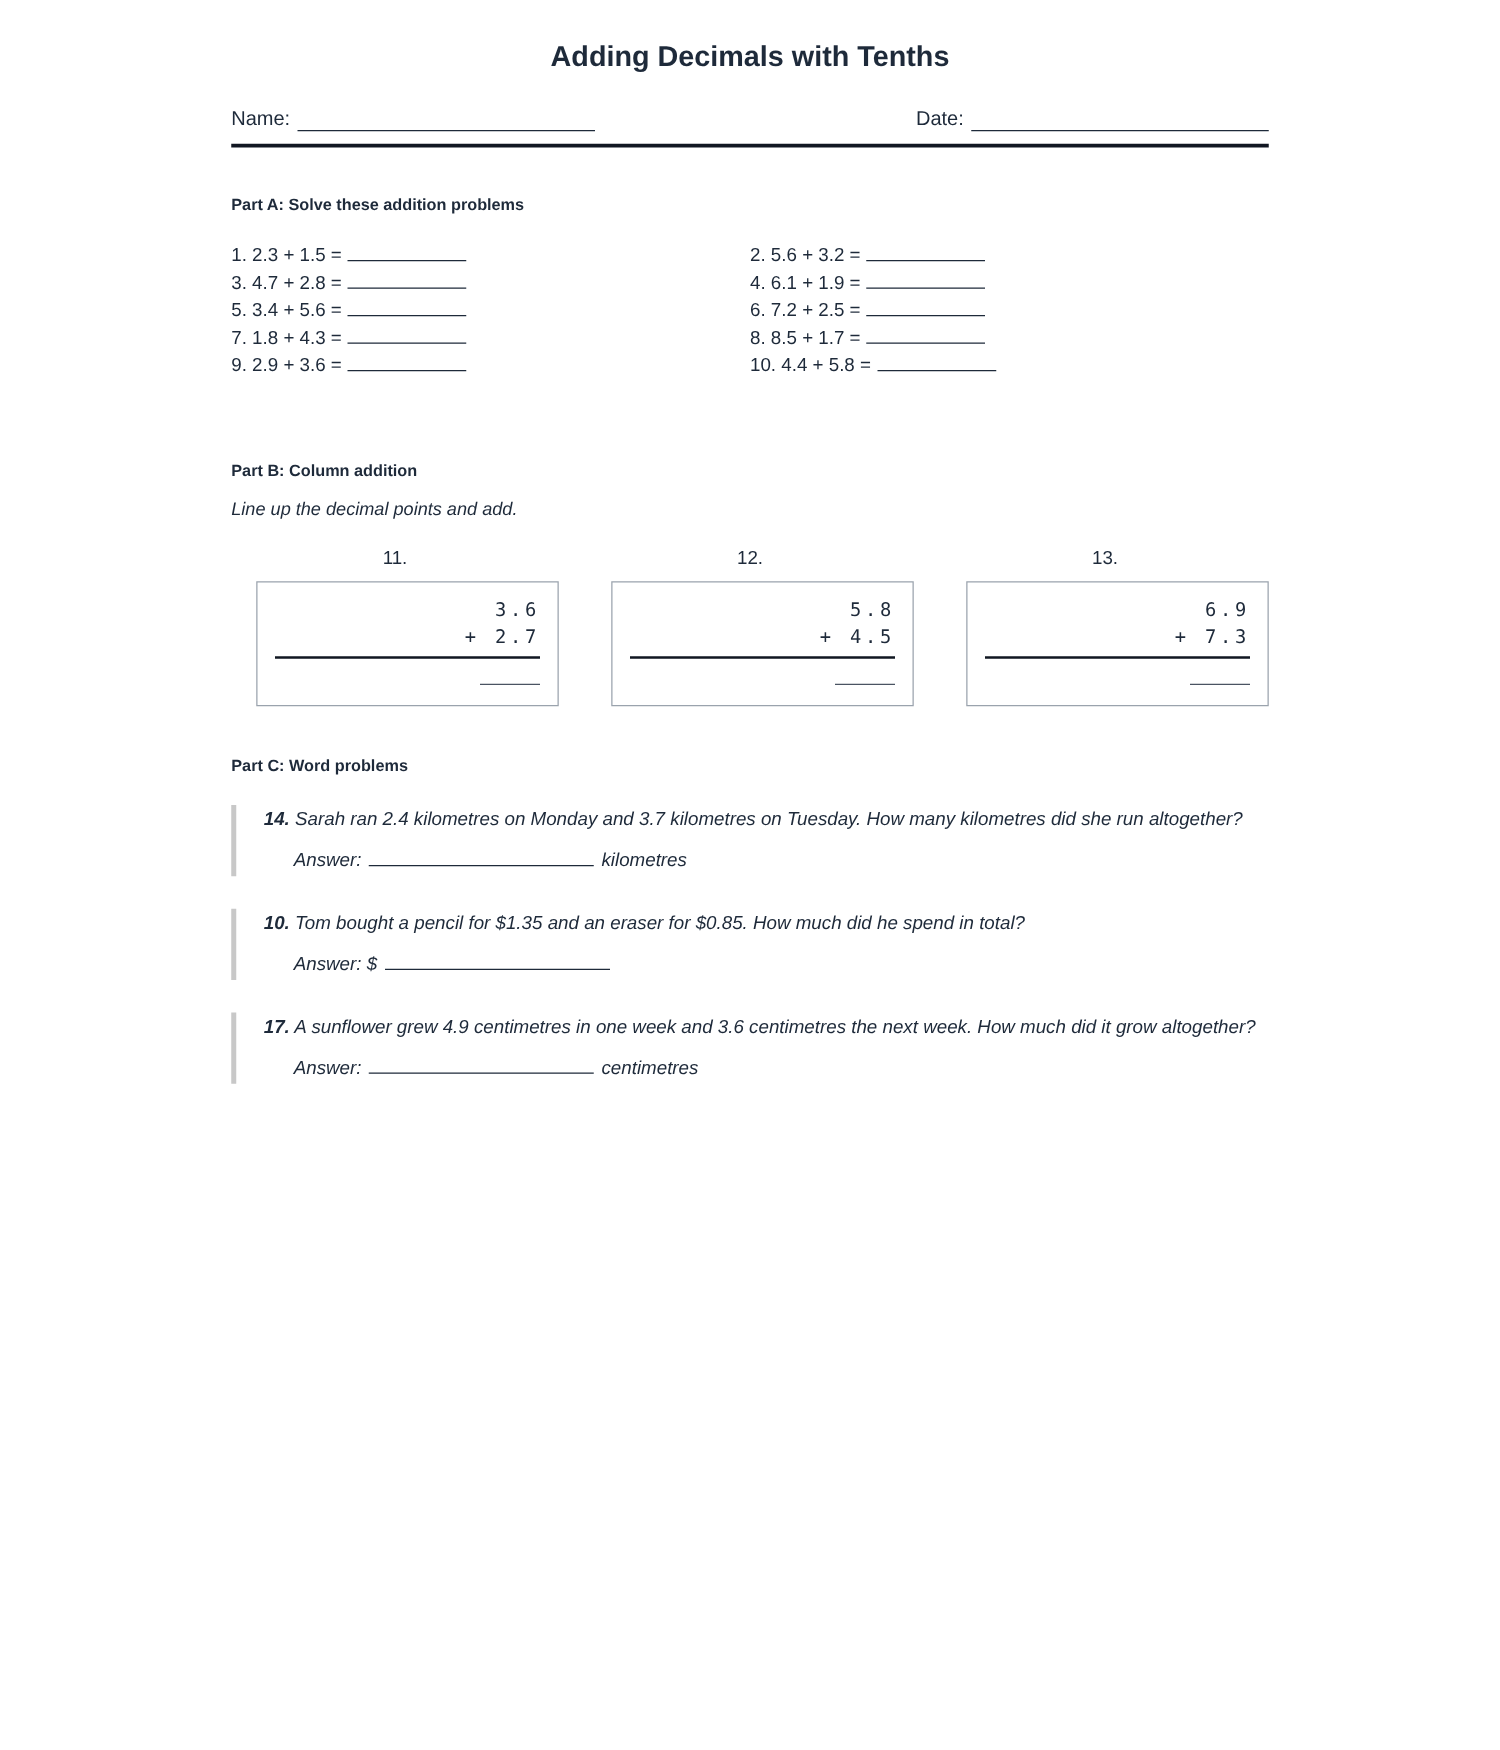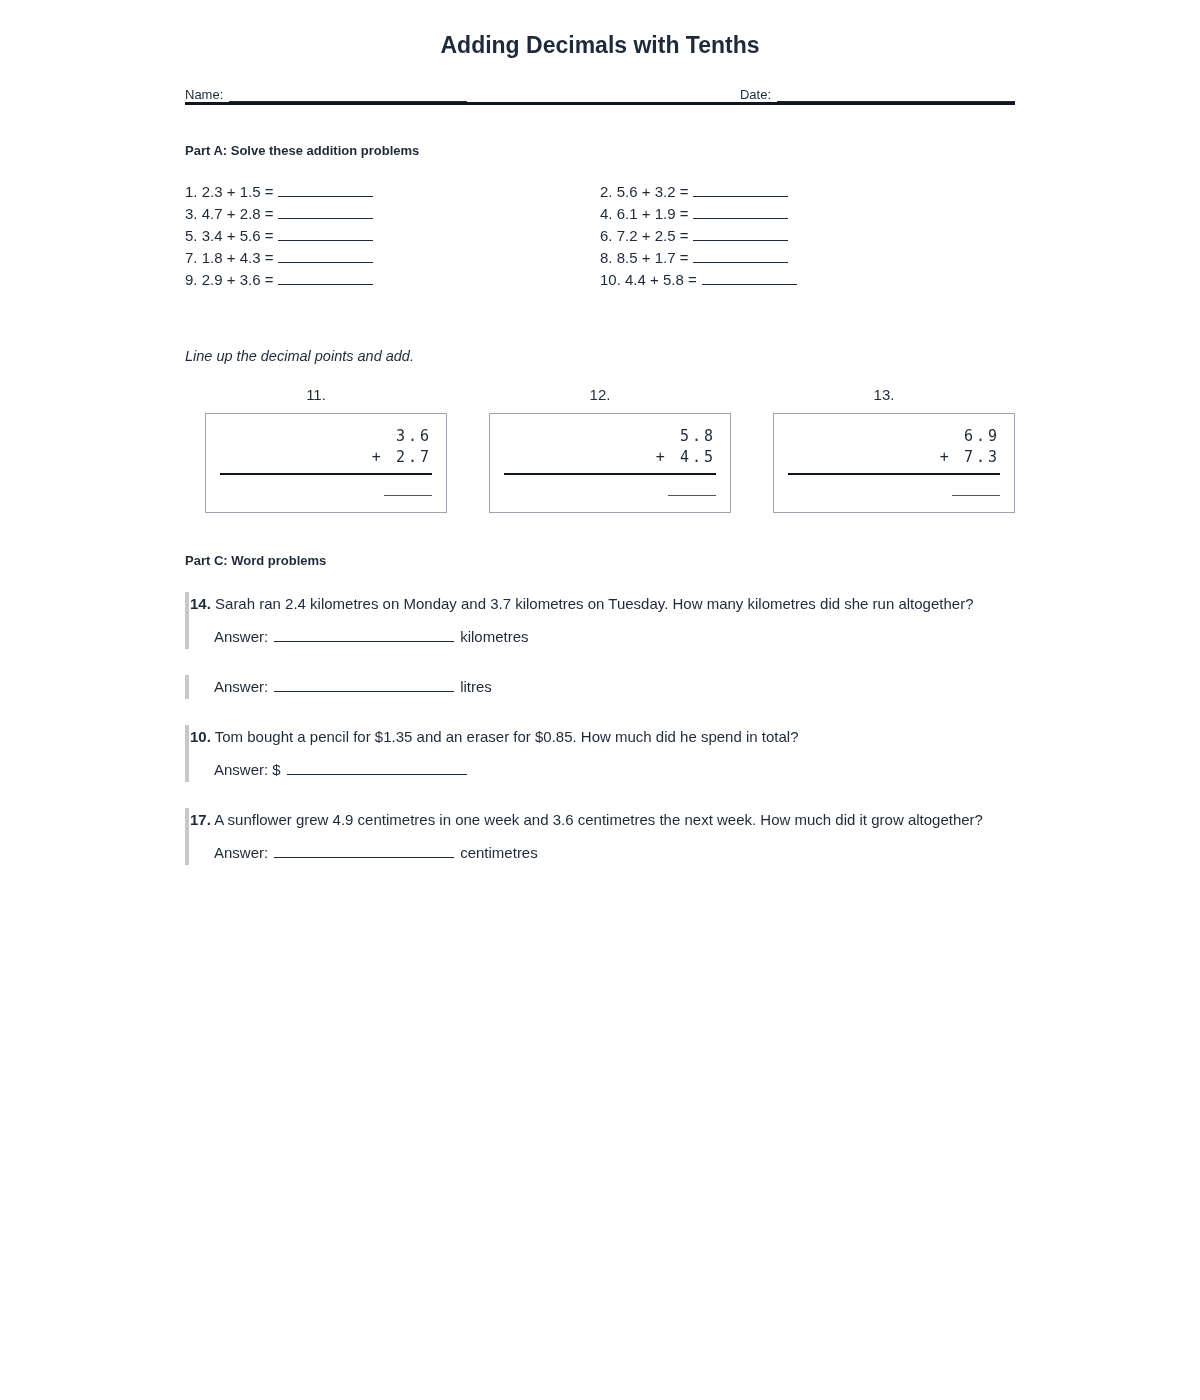--- a/index.html
+++ b/index.html
@@ -21,21 +21,22 @@
     text-align: center;
     font-size: 23px;
     font-weight: bold;
     margin-bottom: 28px;
   }
   
   .id-row {
     display: flex;
     justify-content: space-between;
     align-items: flex-end;
-    font-size: 13px;
+    font-size: 16px;
+    margin-bottom: 10px;
   }
   .id-field { display: flex; align-items: flex-end; gap: 6px; }
   .id-line {
     display: inline-block;
     width: 238px;
     border-bottom: 1.5px solid #1e2a3a;
     height: 14px;
   }
   .top-rule {
     border: none;
@@ -104,24 +105,25 @@
   }
   .col-add-answer-blank {
     align-self: flex-end;
     width: 48px;
     border-bottom: 1.5px solid #4a5462;
     margin-top: 20px;
   }
   
   .word-problem {
     border-left: 4px solid #c8c8c8;
-    padding-left: 1px;
+    padding-left: 22px;
     margin-bottom: 26px;
     font-size: 15px;
     line-height: 24px;
+    font-style: italic;
   }
   .wp-num { font-weight: bold; }
   .wp-answer-row {
     margin-top: 9px;
     margin-left: 24px;
     white-space: nowrap;
   }
   .blank-answer {
     display: inline-block;
     width: 180px;
@@ -158,20 +160,21 @@
     <div class="problem-line"><span>3.</span> <span>4.7 + 2.8 =</span><span class="blank-short"></span></div>
     <div class="problem-line"><span>4.</span> <span>6.1 + 1.9 =</span><span class="blank-short"></span></div>
     <div class="problem-line"><span>5.</span> <span>3.4 + 5.6 =</span><span class="blank-short"></span></div>
     <div class="problem-line"><span>6.</span> <span>7.2 + 2.5 =</span><span class="blank-short"></span></div>
     <div class="problem-line"><span>7.</span> <span>1.8 + 4.3 =</span><span class="blank-short"></span></div>
     <div class="problem-line"><span>8.</span> <span>8.5 + 1.7 =</span><span class="blank-short"></span></div>
     <div class="problem-line"><span>9.</span> <span>2.9 + 3.6 =</span><span class="blank-short"></span></div>
     <div class="problem-line"><span>10.</span> <span>4.4 + 5.8 =</span><span class="blank-short"></span></div>
   </div>
 
+  <h2 class="section-heading">Part B: Column addition</h2>
   <p class="part-b-instruction">Line up the decimal points and add.</p>
 
   <div class="part-b-row">
 
     <div class="col-add">
       <div class="col-add-label">11.</div>
       <div class="col-add-box">
         <div class="col-add-num">3.6</div>
         <div class="col-add-num">+ 2.7</div>
         <hr class="col-add-rule">
@@ -202,21 +205,20 @@
   </div>
 
   <h2 class="section-heading">Part C: Word problems</h2>
 
   <div class="word-problem">
     <div><span class="wp-num">14.</span> <span>Sarah ran 2.4 kilometres on Monday and 3.7 kilometres on Tuesday. How many kilometres did she run altogether?</span></div>
     <div class="wp-answer-row"><span>Answer:</span><span class="blank-answer"></span><span>kilometres</span></div>
   </div>
 
   <div class="word-problem">
-    <div class="wp-answer-row"><span>Answer:</span><span class="blank-answer"></span><span>litres</span></div>
   </div>
 
   <div class="word-problem">
     <div><span class="wp-num">10.</span> <span>Tom bought a pencil for $1.35 and an eraser for $0.85. How much did he spend in total?</span></div>
     <div class="wp-answer-row"><span>Answer: $</span><span class="blank-answer"></span><span></span></div>
   </div>
 
   <div class="word-problem">
     <div><span class="wp-num">17.</span> <span>A sunflower grew 4.9 centimetres in one week and 3.6 centimetres the next week. How much did it grow altogether?</span></div>
     <div class="wp-answer-row"><span>Answer:</span><span class="blank-answer"></span><span>centimetres</span></div>

